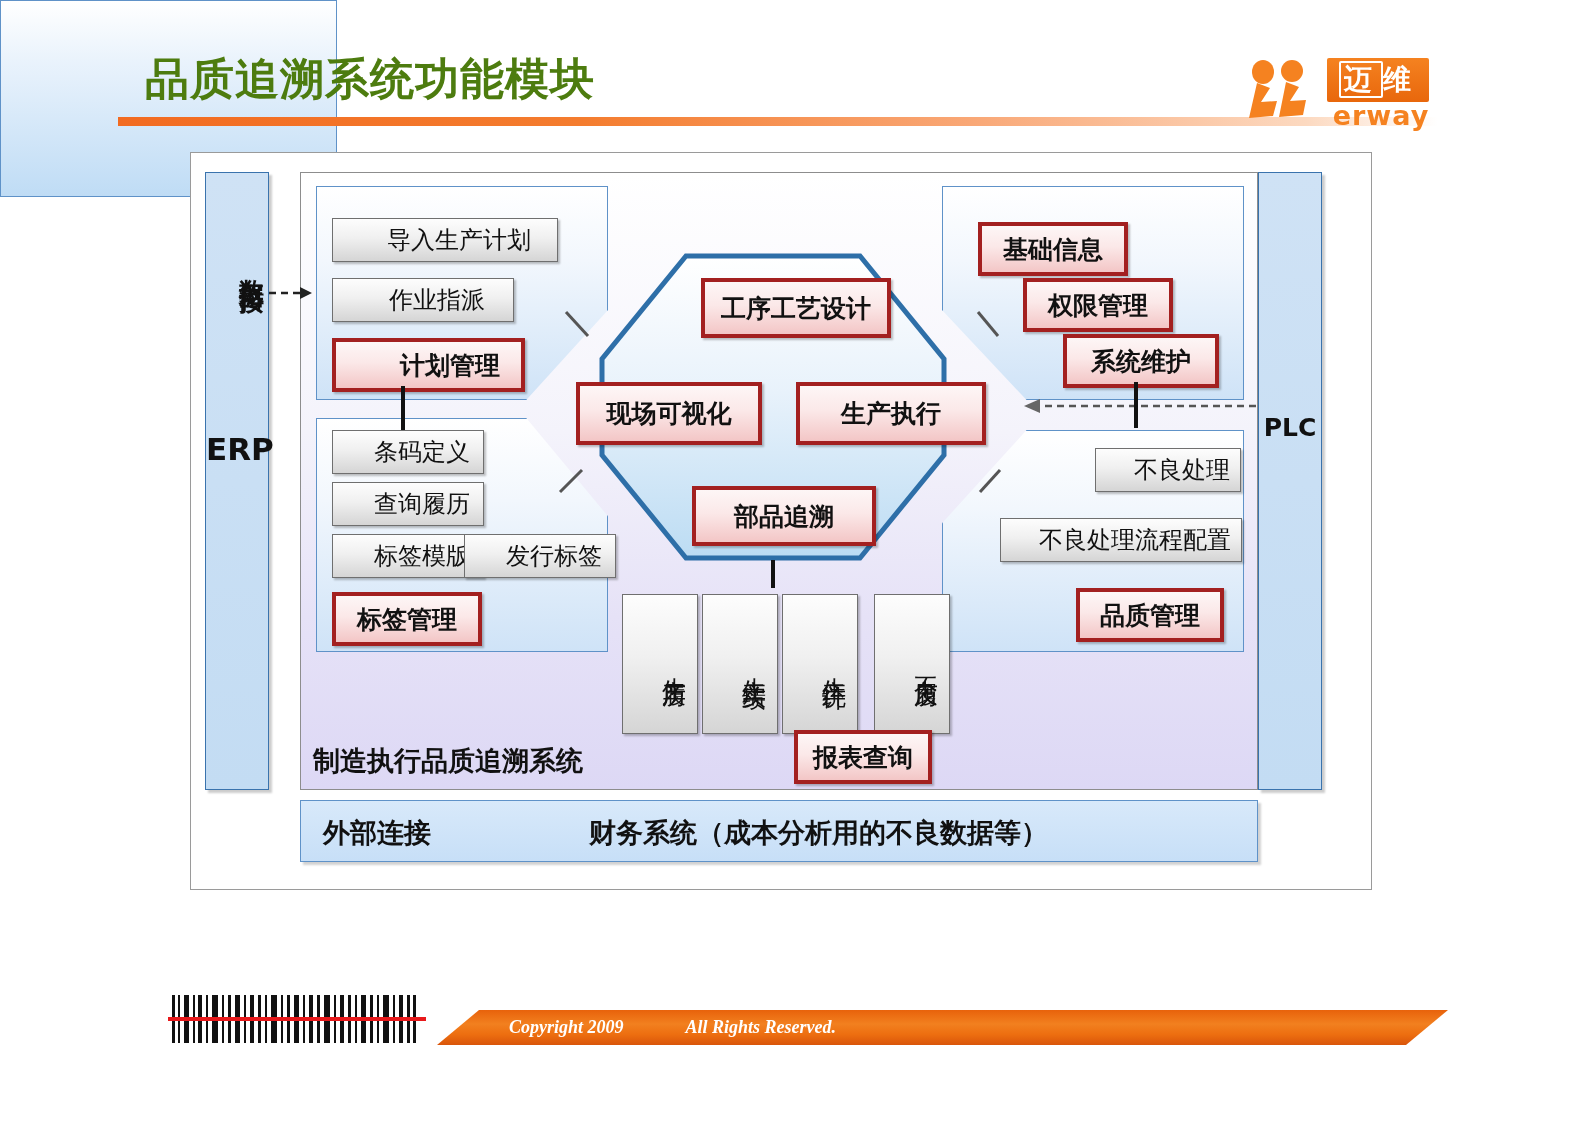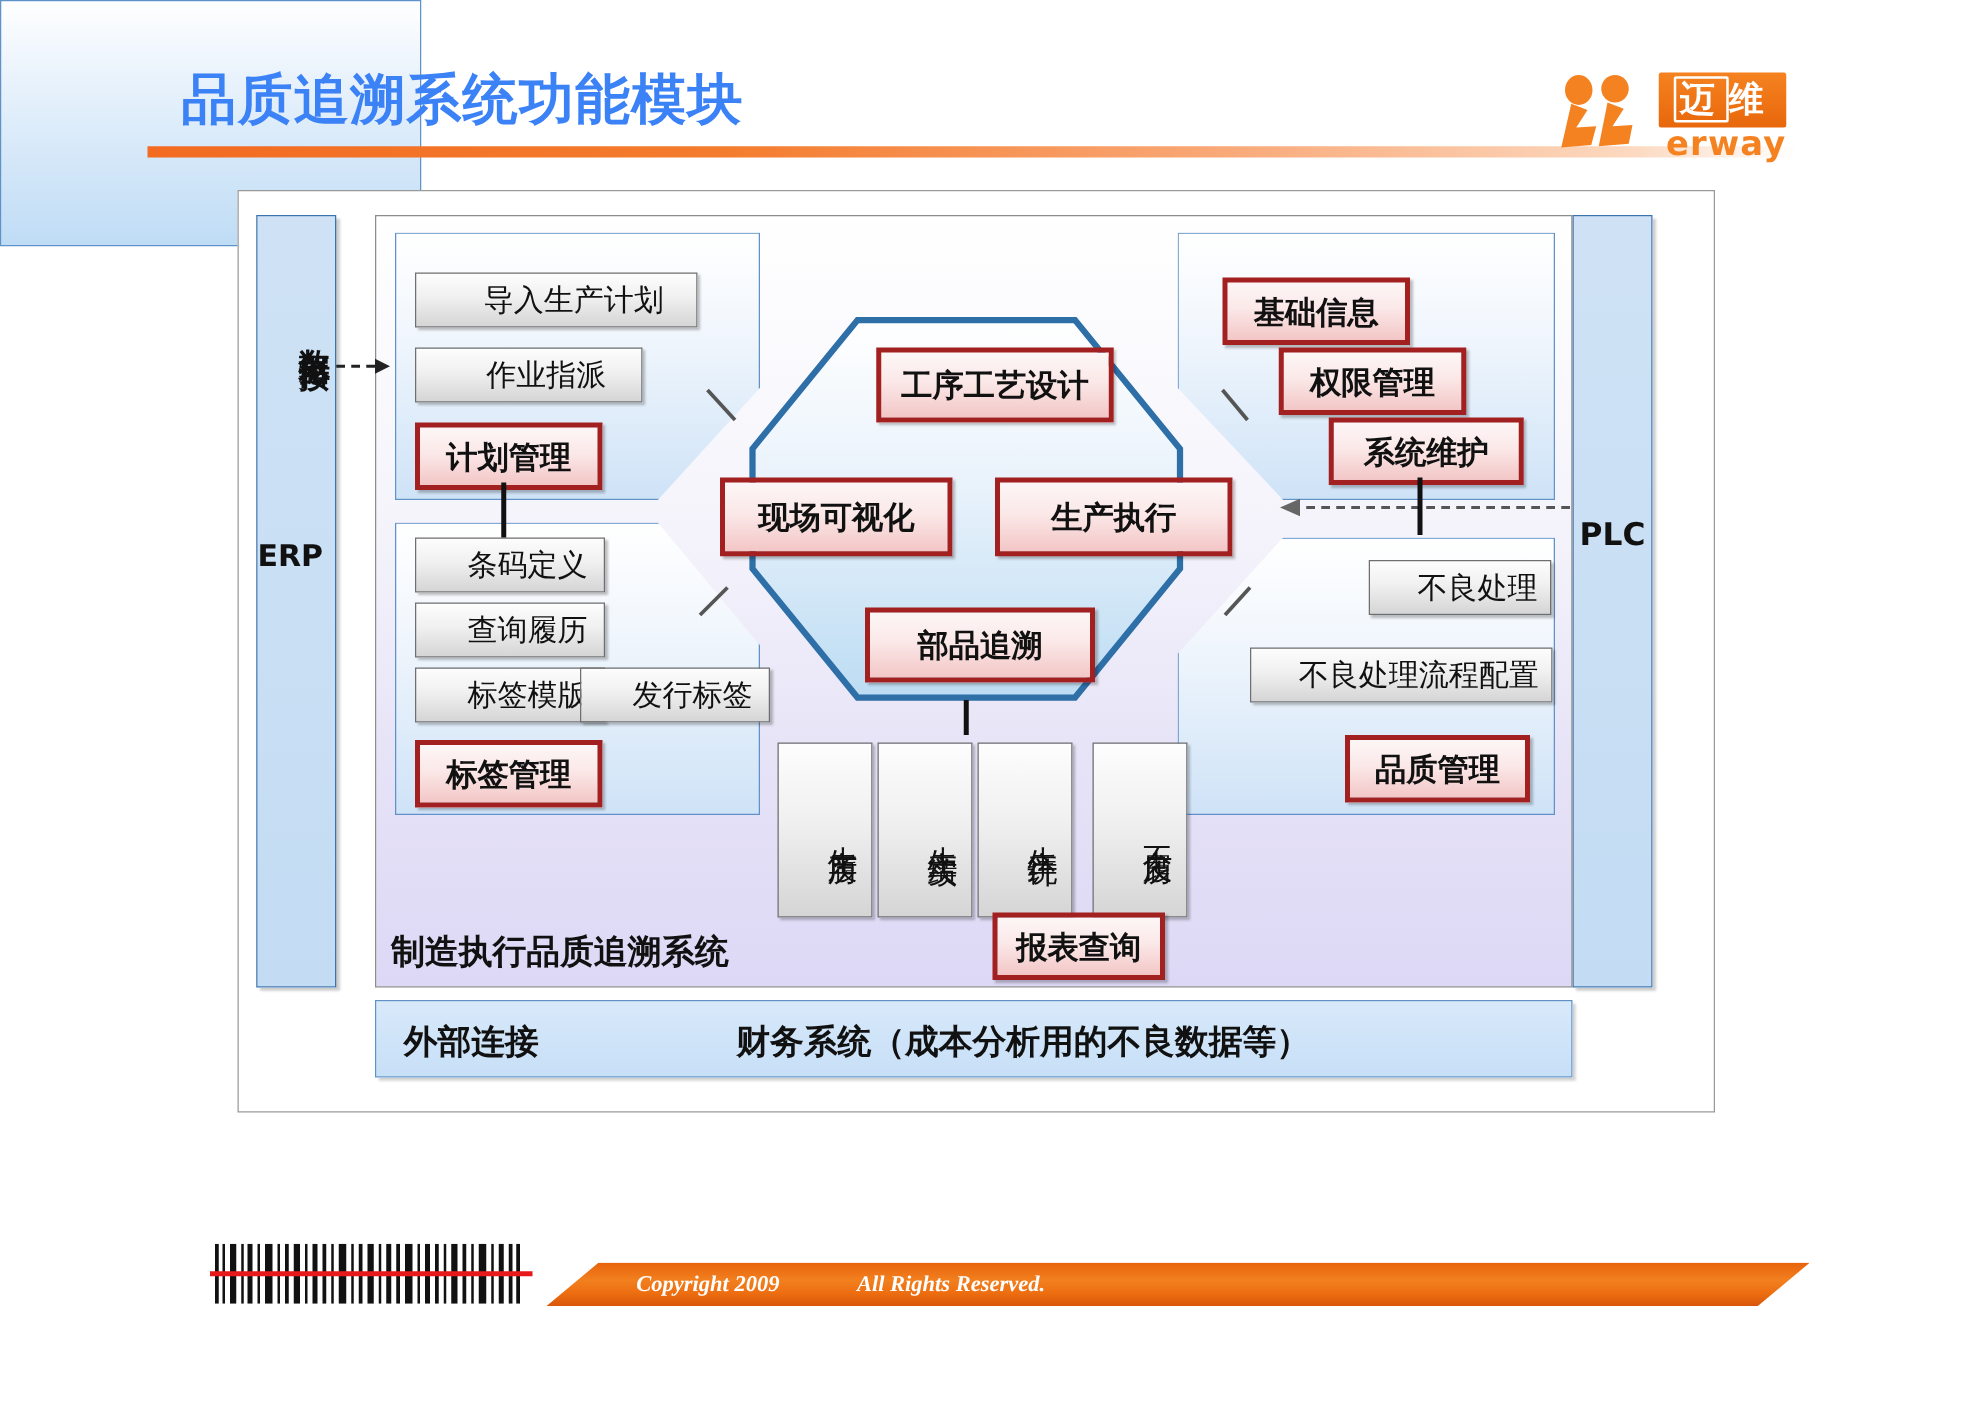--- a/index.html
+++ b/index.html
@@ -5,21 +5,21 @@
   html,body{margin:0;padding:0;}
   body{
     width:1587px;height:1122px;
     background:#ffffff;
     font-family:"DejaVu Sans","Liberation Sans",sans-serif;
     position:relative;overflow:hidden;
   }
   
   .slide-title{
     position:absolute;left:145px;top:50px;
-    font-size:44px;font-weight:600;color:#3b82f6;
+    font-size:44px;font-weight:600;color:#4d7c0f;
     letter-spacing:1px;white-space:nowrap;
   }
   .title-rule{
     position:absolute;left:118px;top:117px;width:1320px;height:9px;
     background:linear-gradient(to right,#F26B21 0%,#F47C2E 35%,#F9A877 65%,#FCD9C0 90%,#ffffff 100%);
   }
   
   .logo{position:absolute;left:1243px;top:56px;width:190px;height:70px;}
   .logo-figs{position:absolute;left:0;top:4px;width:78px;height:62px;}
   .logo-badge{
@@ -55,22 +55,22 @@
   }
   .erp-col{left:205px;top:172px;width:62px;height:616px;}
   .plc-col{left:1258px;top:172px;width:62px;height:616px;}
   .vert-label{
     position:absolute;left:0;right:0;text-align:center;
     writing-mode:vertical-rl;text-orientation:upright;
     font-size:25px;font-weight:700;color:#111;letter-spacing:4px;
   }
   .erp-vert{top:24px;height:140px;margin:0 auto;}
   .erp-h{
-    position:absolute;left:0;right:0;top:258px;text-align:left;
-    font-size:24px;font-weight:700;color:#111;
+    position:absolute;left:0;right:0;top:258px;text-align:right;
+    font-size:31px;font-weight:700;color:#111;
   }
   .plc-h{
     position:absolute;left:0;right:0;top:240px;text-align:center;
     font-size:25px;font-weight:700;color:#111;
   }
   
   .mes-outer{
     position:absolute;left:300px;top:172px;width:956px;height:616px;
     border:1px solid #8d8d8d;
     background:linear-gradient(to bottom,#ffffff 0%,#f4f3fb 42%,#e6e2f7 72%,#ddd8f5 100%);
@@ -191,21 +191,21 @@
 </div>
 
 <div class="panel clip-br p-tl"></div>
 <div class="panel clip-tr p-bl"></div>
 <div class="panel clip-bl p-tr"></div>
 <div class="panel clip-tl p-br"></div>
 <div class="p-bc"></div>
 
 <div class="gbtn" style="left:332px;top:218px;width:196px;height:42px;">导入生产计划</div>
 <div class="gbtn" style="left:332px;top:278px;width:152px;height:42px;">作业指派</div>
-<div class="rbtn" style="left:332px;top:338px;width:142px;height:46px;">计划管理</div>
+<div class="rbtn" style="left:332px;top:338px;width:142px;height:46px;padding-left:43px;">计划管理</div>
 
 <div class="gbtn" style="left:332px;top:430px;width:122px;height:42px;">条码定义</div>
 <div class="gbtn" style="left:332px;top:482px;width:122px;height:42px;">查询履历</div>
 <div class="gbtn" style="left:332px;top:534px;width:122px;height:42px;">标签模版</div>
 <div class="gbtn" style="left:464px;top:534px;width:122px;height:42px;">发行标签</div>
 <div class="rbtn" style="left:332px;top:592px;width:142px;height:46px;">标签管理</div>
 
 <div class="rbtn" style="left:978px;top:222px;width:142px;height:46px;">基础信息</div>
 <div class="rbtn" style="left:1023px;top:278px;width:142px;height:46px;">权限管理</div>
 <div class="rbtn" style="left:1063px;top:334px;width:148px;height:46px;">系统维护</div>

